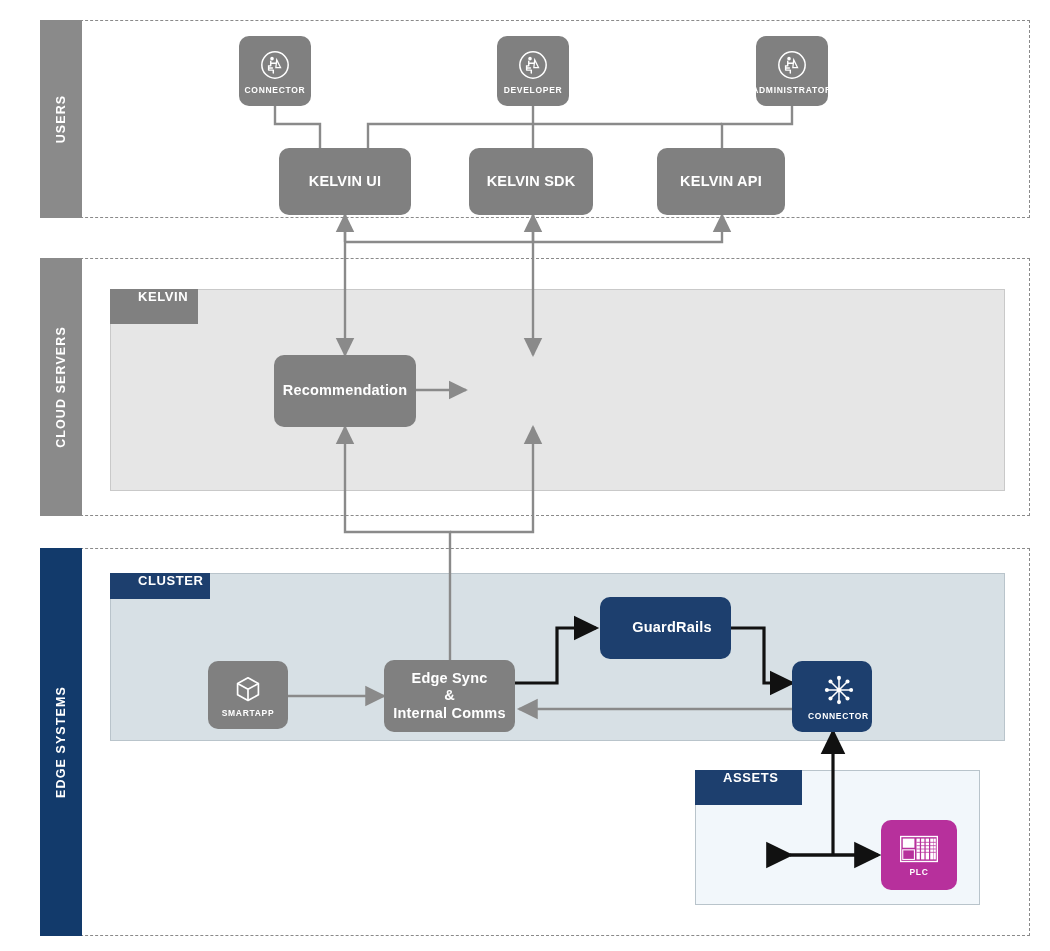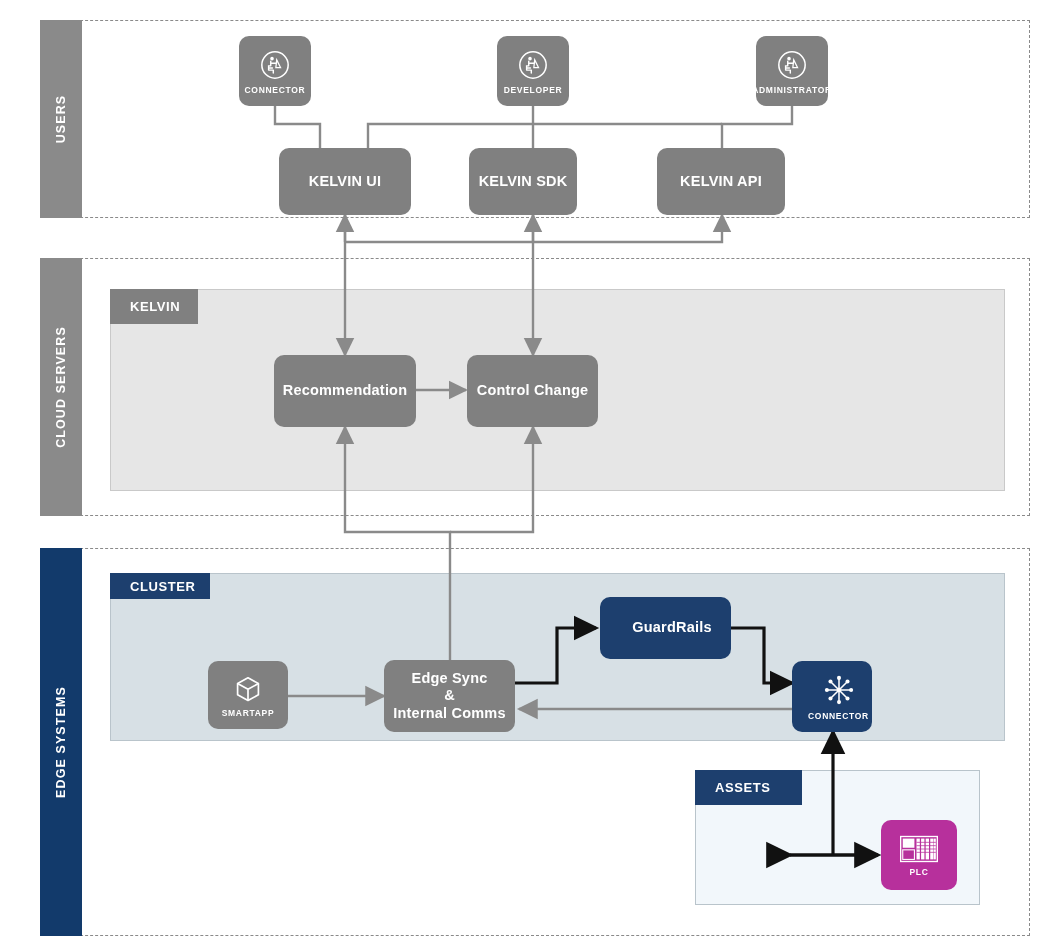--- a/index.html
+++ b/index.html
@@ -9,21 +9,21 @@
   
   .lane{position:absolute;border:1px dashed #8a8a8a;box-sizing:border-box;background:transparent;}
   .lane-bar{position:absolute;box-sizing:border-box;display:flex;align-items:center;justify-content:center;}
   .lane-bar span{
     transform:rotate(-90deg);white-space:nowrap;color:#ffffff;
     font-size:12.5px;font-weight:bold;letter-spacing:1.1px;
   }
 
   
   .group{position:absolute;box-sizing:border-box;}
-  .group-title{position:absolute;box-sizing:border-box;display:flex;align-items:center;padding-left:20px;
+  .group-title{position:absolute;box-sizing:border-box;display:flex;align-items:flex-start;padding-left:28px;
     color:#ffffff;font-size:13px;font-weight:bold;letter-spacing:.6px;}
 
   
   .node{position:absolute;box-sizing:border-box;display:flex;flex-direction:column;
     align-items:center;justify-content:center;color:#fff;text-align:center;}
   .node-label{font-size:14.5px;font-weight:bold;line-height:1.18;letter-spacing:.2px;}
   .icon-node .cap{font-size:8.5px;font-weight:bold;letter-spacing:.7px;margin-top:3px;}
   .icon-node svg{display:block;}
 
   .gray{background:#808080;border-radius:10px;}
@@ -141,32 +141,29 @@
       <circle cx="16.5" cy="12.5" r="2.1" fill="#fff"></circle>
       <path d="M15,15.5 L15,21 M15,18 L21,18 M15,21 L12.5,21 L12.5,26 M12.5,26 L18,26 M18,26 L18,29.5 M12.5,23.5 L17,23.5" stroke="#fff" stroke-width="1.7" fill="none" stroke-linecap="round"></path>
       <path d="M22,14 L26.5,23 L21,23 z" fill="none" stroke="#fff" stroke-width="1.5"></path>
     </svg>
     <div class="cap">ADMINISTRATOR</div>
   </div>
 
   <div class="node gray" style="left:279px;top:148px;width:132px;height:67px;">
     <div class="node-label">KELVIN UI</div>
   </div>
-  <div class="node gray" style="left:469px;top:148px;width:108px;height:67px;">
+  <div class="node gray" style="left:469px;top:148px;width:124px;height:67px;">
     <div class="node-label">KELVIN SDK</div>
   </div>
   <div class="node gray" style="left:657px;top:148px;width:128px;height:67px;">
     <div class="node-label">KELVIN API</div>
   </div>
 
   <div class="node gray" style="left:274px;top:355px;width:142px;height:72px;">
     <div class="node-label">Recommendation</div>
-  </div>
-  <div class="node gray" style="left:467px;top:355px;width:131px;height:72px;">
-    <div class="node-label">Control  Change</div>
   </div>
 
   <div class="node gray icon-node" style="left:208px;top:661px;width:80px;height:68px;">
     <svg width="32" height="32" viewBox="0 0 40 40">
       <path d="M20,6 L33,13.2 L33,27.2 L20,34.4 L7,27.2 L7,13.2 z" fill="none" stroke="#fff" stroke-width="2.1" stroke-linejoin="round"></path>
       <path d="M7,13.2 L20,20.4 L33,13.2 M20,20.4 L20,34.4" fill="none" stroke="#fff" stroke-width="2.1" stroke-linejoin="round"></path>
     </svg>
     <div class="cap">SMARTAPP</div>
   </div>
 

